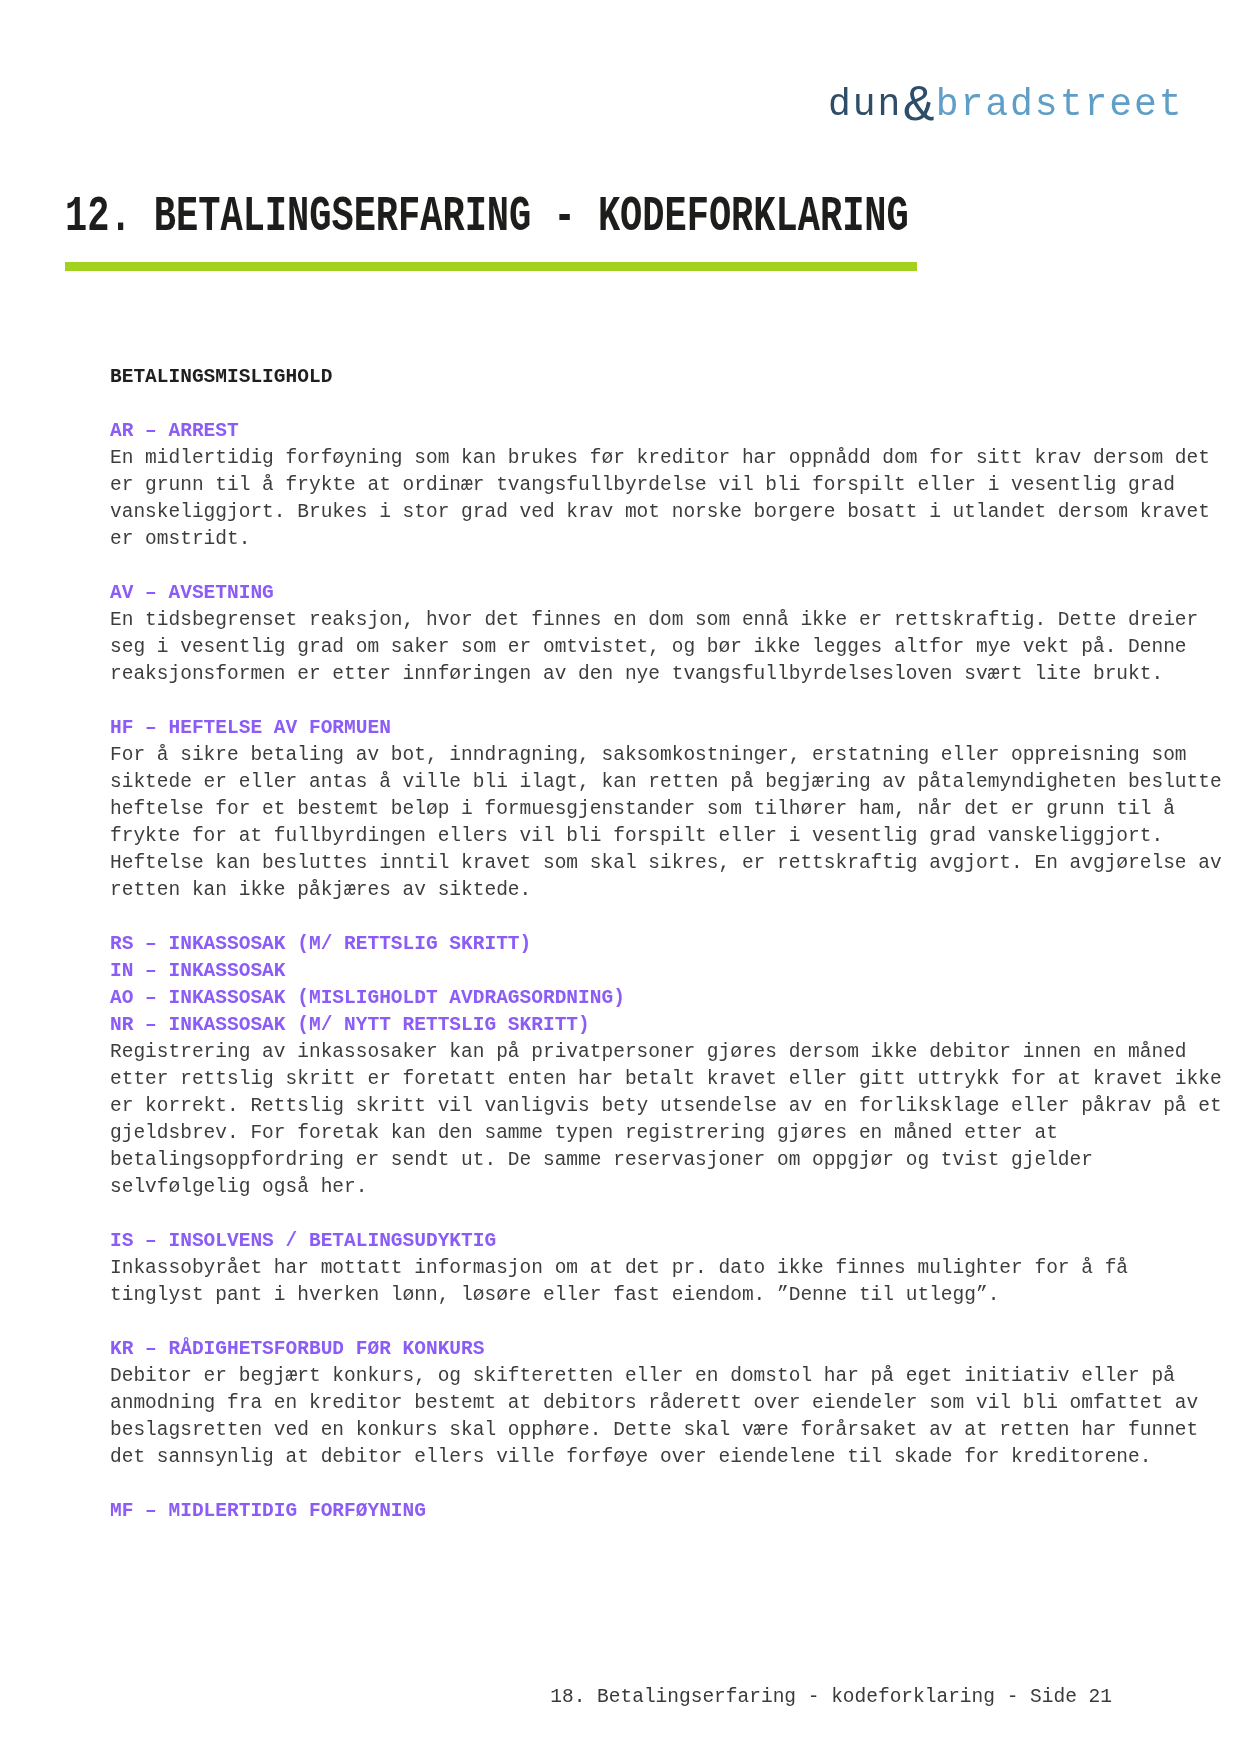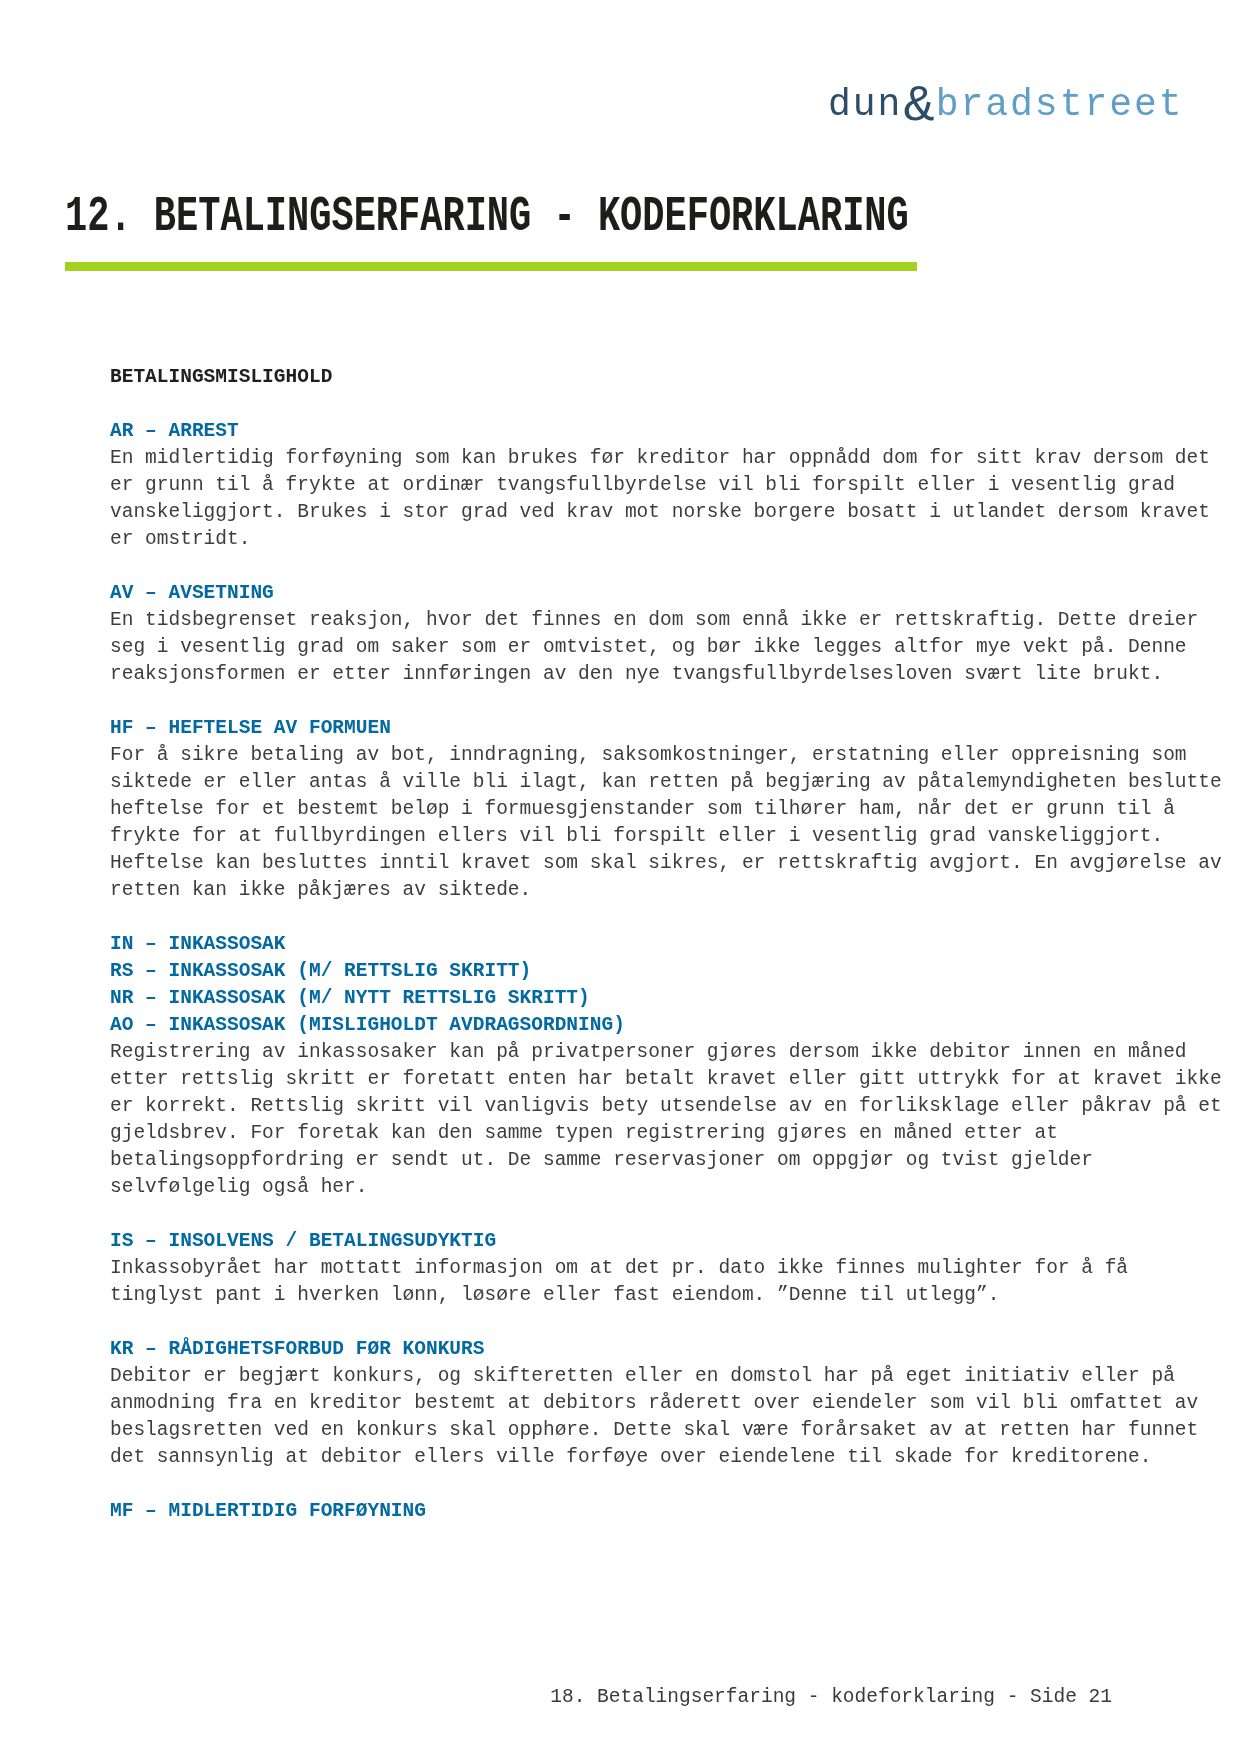--- a/index.html
+++ b/index.html
@@ -81,21 +81,21 @@
   }
   .intro-heading {
     font-weight: bold;
     color: #1f1f1f;
   }
   .code-section {
     margin-top: 27px;
   }
   .sec-heading {
     font-weight: bold;
-    color: #0369a1;
+    color: #8b5cf6;
   }
   .sec-body {
     margin: 0;
   }
 
   
   .footer {
     position: absolute;
     top: 1686px;
     right: 176px;
@@ -137,24 +137,24 @@
 
   <section class="code-section">
     <div class="sec-headings">
             <div class="sec-heading">HF – HEFTELSE AV FORMUEN</div>
           </div>
     <p class="sec-body">For å sikre betaling av bot, inndragning, saksomkostninger, erstatning eller oppreisning som siktede er eller antas å ville bli ilagt, kan retten på begjæring av påtalemyndigheten beslutte heftelse for et bestemt beløp i formuesgjenstander som tilhører ham, når det er grunn til å frykte for at fullbyrdingen ellers vil bli forspilt eller i vesentlig grad vanskeliggjort. Heftelse kan besluttes inntil kravet som skal sikres, er rettskraftig avgjort. En avgjørelse av retten kan ikke påkjæres av siktede.</p>
   </section>
 
   <section class="code-section">
     <div class="sec-headings">
+            <div class="sec-heading">RS – INKASSOSAK (M/ RETTSLIG SKRITT)</div>
             <div class="sec-heading">IN – INKASSOSAK</div>
-            <div class="sec-heading">RS – INKASSOSAK (M/ RETTSLIG SKRITT)</div>
+            <div class="sec-heading">AO – INKASSOSAK (MISLIGHOLDT AVDRAGSORDNING)</div>
             <div class="sec-heading">NR – INKASSOSAK (M/ NYTT RETTSLIG SKRITT)</div>
-            <div class="sec-heading">AO – INKASSOSAK (MISLIGHOLDT AVDRAGSORDNING)</div>
           </div>
     <p class="sec-body">Registrering av inkassosaker kan på privatpersoner gjøres dersom ikke debitor innen en måned etter rettslig skritt er foretatt enten har betalt kravet eller gitt uttrykk for at kravet ikke er korrekt. Rettslig skritt vil vanligvis bety utsendelse av en forliksklage eller påkrav på et gjeldsbrev. For foretak kan den samme typen registrering gjøres en måned etter at betalingsoppfordring er sendt ut. De samme reservasjoner om oppgjør og tvist gjelder selvfølgelig også her.</p>
   </section>
 
   <section class="code-section">
     <div class="sec-headings">
             <div class="sec-heading">IS – INSOLVENS / BETALINGSUDYKTIG</div>
           </div>
     <p class="sec-body">Inkassobyrået har mottatt informasjon om at det pr. dato ikke finnes mulighter for å få tinglyst pant i hverken lønn, løsøre eller fast eiendom. ”Denne til utlegg”.</p>
   </section>

